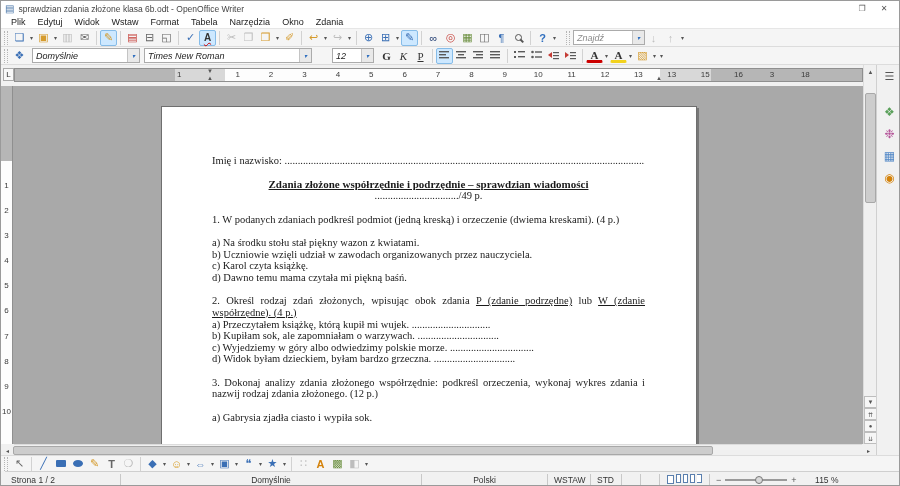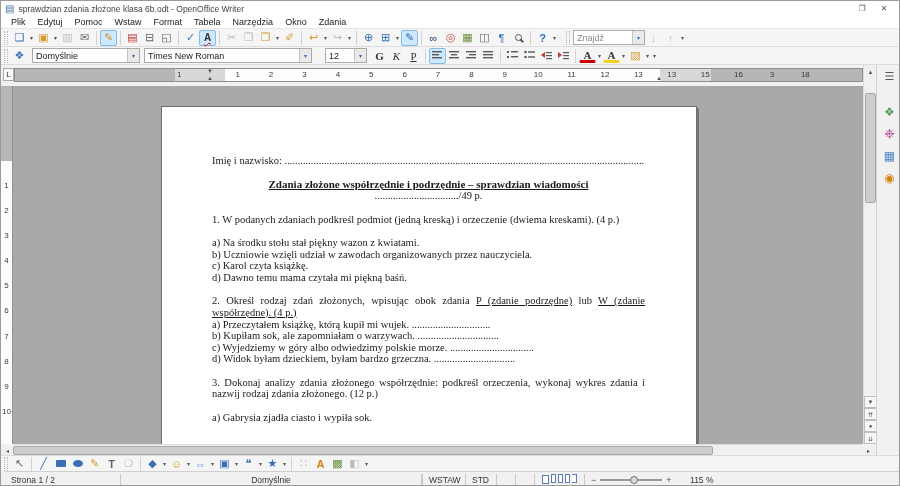--- a/index.html
+++ b/index.html
@@ -24,21 +24,21 @@
   .tb { min-width:17px; height:16px; display:flex; align-items:center; justify-content:center; font-size:11px; border:1px solid transparent; border-radius:2px; color:#555; }
   .tb.on { background:#cde8ff; border-color:#86bce8; }
   .dd { font-size:6px; color:#555; width:7px; height:16px; display:flex; align-items:center; justify-content:center; }
   .sep { width:1px; height:14px; background:#d2d2d2; margin:0 3px; }
   .c-blue{color:#3a6fb5;} .c-dblue{color:#1f3b70;} .c-red{color:#c43c35;} .c-gold{color:#d59b2d;}
   .c-green{color:#6b8f3f;} .c-gray{color:#666;} .c-dis{color:#bdbdbd !important;}
   .wavy { font-weight:bold; color:#333; text-decoration:underline wavy #d00000; font-size:10px; }
   .qmark { color:#2f6fbf; font-weight:bold; font-size:11px; }
   .mag { width:7px; height:7px; border:1.5px solid #555; border-radius:50%; position:relative; display:inline-block; }
   .mag::after { content:""; position:absolute; width:4px; height:1.5px; background:#555; right:-3px; bottom:-1px; transform:rotate(45deg); }
-  .combo { height:15px; border:1px solid #ababab; background:#fff; display:flex; align-items:center; font-size:9px; color:#222; }
+  .combo { height:15px; border:1px solid #ababab; background:#fff; display:flex; align-items:center; font-size:9px; color:#222;font-style:italic; }
   .combo .val { flex:1; padding:0 3px; white-space:nowrap; overflow:hidden; }
   .combo .car { width:12px; height:13px; background:#e9e9e9; border-left:1px solid #c4c4c4; display:flex; align-items:center; justify-content:center; font-size:6px; color:#2f6fbf; }
   .findval { color:#8a8a8a; }
   .lbl { font-family:"Liberation Serif", serif; font-size:11px; color:#333; }
   .icosvg rect, .icosvg circle, .icosvg path { fill:#5a5a5a; }
 
   
   .rulerband { position:absolute; left:0; top:64px; width:874px; height:21px; background:#f1f1f1; }
   .tabsel { position:absolute; left:2px; top:3px; width:11px; height:13px; border:1px solid #aaa; background:#f8f8f8; font-size:8px; color:#333; display:flex; align-items:center; justify-content:center; }
   .hruler { position:absolute; left:13px; top:3px; width:849px; height:14px; background:#b6b6b6; border:1px solid #8f8f8f; overflow:hidden; }
@@ -102,21 +102,21 @@
   <div class="titlebar">
     <span class="appicon">▤</span>
     <span class="title">sprawdzian zdania złożone klasa 6b.odt - OpenOffice Writer</span>
     <span class="wbtn">❐</span>
     <span class="wbtn">✕</span>
   </div>
 
   <div class="menubar">
     <span class="menuitem">Plik</span>
     <span class="menuitem">Edytuj</span>
-    <span class="menuitem">Pomoc</span>
+    <span class="menuitem">Widok</span>
     <span class="menuitem">Wstaw</span>
     <span class="menuitem">Format</span>
     <span class="menuitem">Tabela</span>
     <span class="menuitem">Narzędzia</span>
     <span class="menuitem">Okno</span>
     <span class="menuitem">Zdania</span>
   </div>
 
   <div class="tbrow tb1">
     <span class="grip"></span>
@@ -175,21 +175,21 @@
     <span class="dd">▾</span>
   </div>
 
   <div class="tbrow tb2">
     <span class="grip"></span>
     <span class="tb c-blue">❖</span>
     <span class="combo" style="width:108px; margin:0 4px">
       <span class="val">Domyślnie</span>
       <span class="car">▾</span>
     </span>
-    <span class="combo" style="width:168px; margin-right:13px">
+    <span class="combo" style="width:168px; margin-right:20px">
       <span class="val">Times New Roman</span>
       <span class="car">▾</span>
     </span>
     <span class="combo" style="width:42px; margin-right:4px">
       <span class="val">12</span>
       <span class="car">▾</span>
     </span>
     <span class="tb lbl" style="font-weight:bold">G</span>
     <span class="tb lbl" style="font-style:italic">K</span>
     <span class="tb lbl" style="text-decoration:underline">P</span>
@@ -397,20 +397,21 @@
     <span class="tb c-green">▩</span>
     <span class="tb c-dis">◧</span>
     <span class="dd">▾</span>
   </div>
 
   <div class="statusbar">
     <span class="scell" style="width:115px">Strona 1 / 2</span>
     <span class="ssep"></span>
     <span class="scell" style="width:300px; justify-content:center">Domyślnie</span>
     <span class="ssep"></span>
+    <span class="scell" style="width:125px; justify-content:center">Polski</span>
     <span class="ssep"></span>
     <span class="scell" style="width:42px">WSTAW</span>
     <span class="ssep"></span>
     <span class="scell" style="width:30px">STD</span>
     <span class="ssep"></span>
     <span class="scell" style="width:18px"></span>
     <span class="ssep"></span>
     <span class="scell" style="width:18px"></span>
     <span class="ssep"></span>
     <span class="scell">

